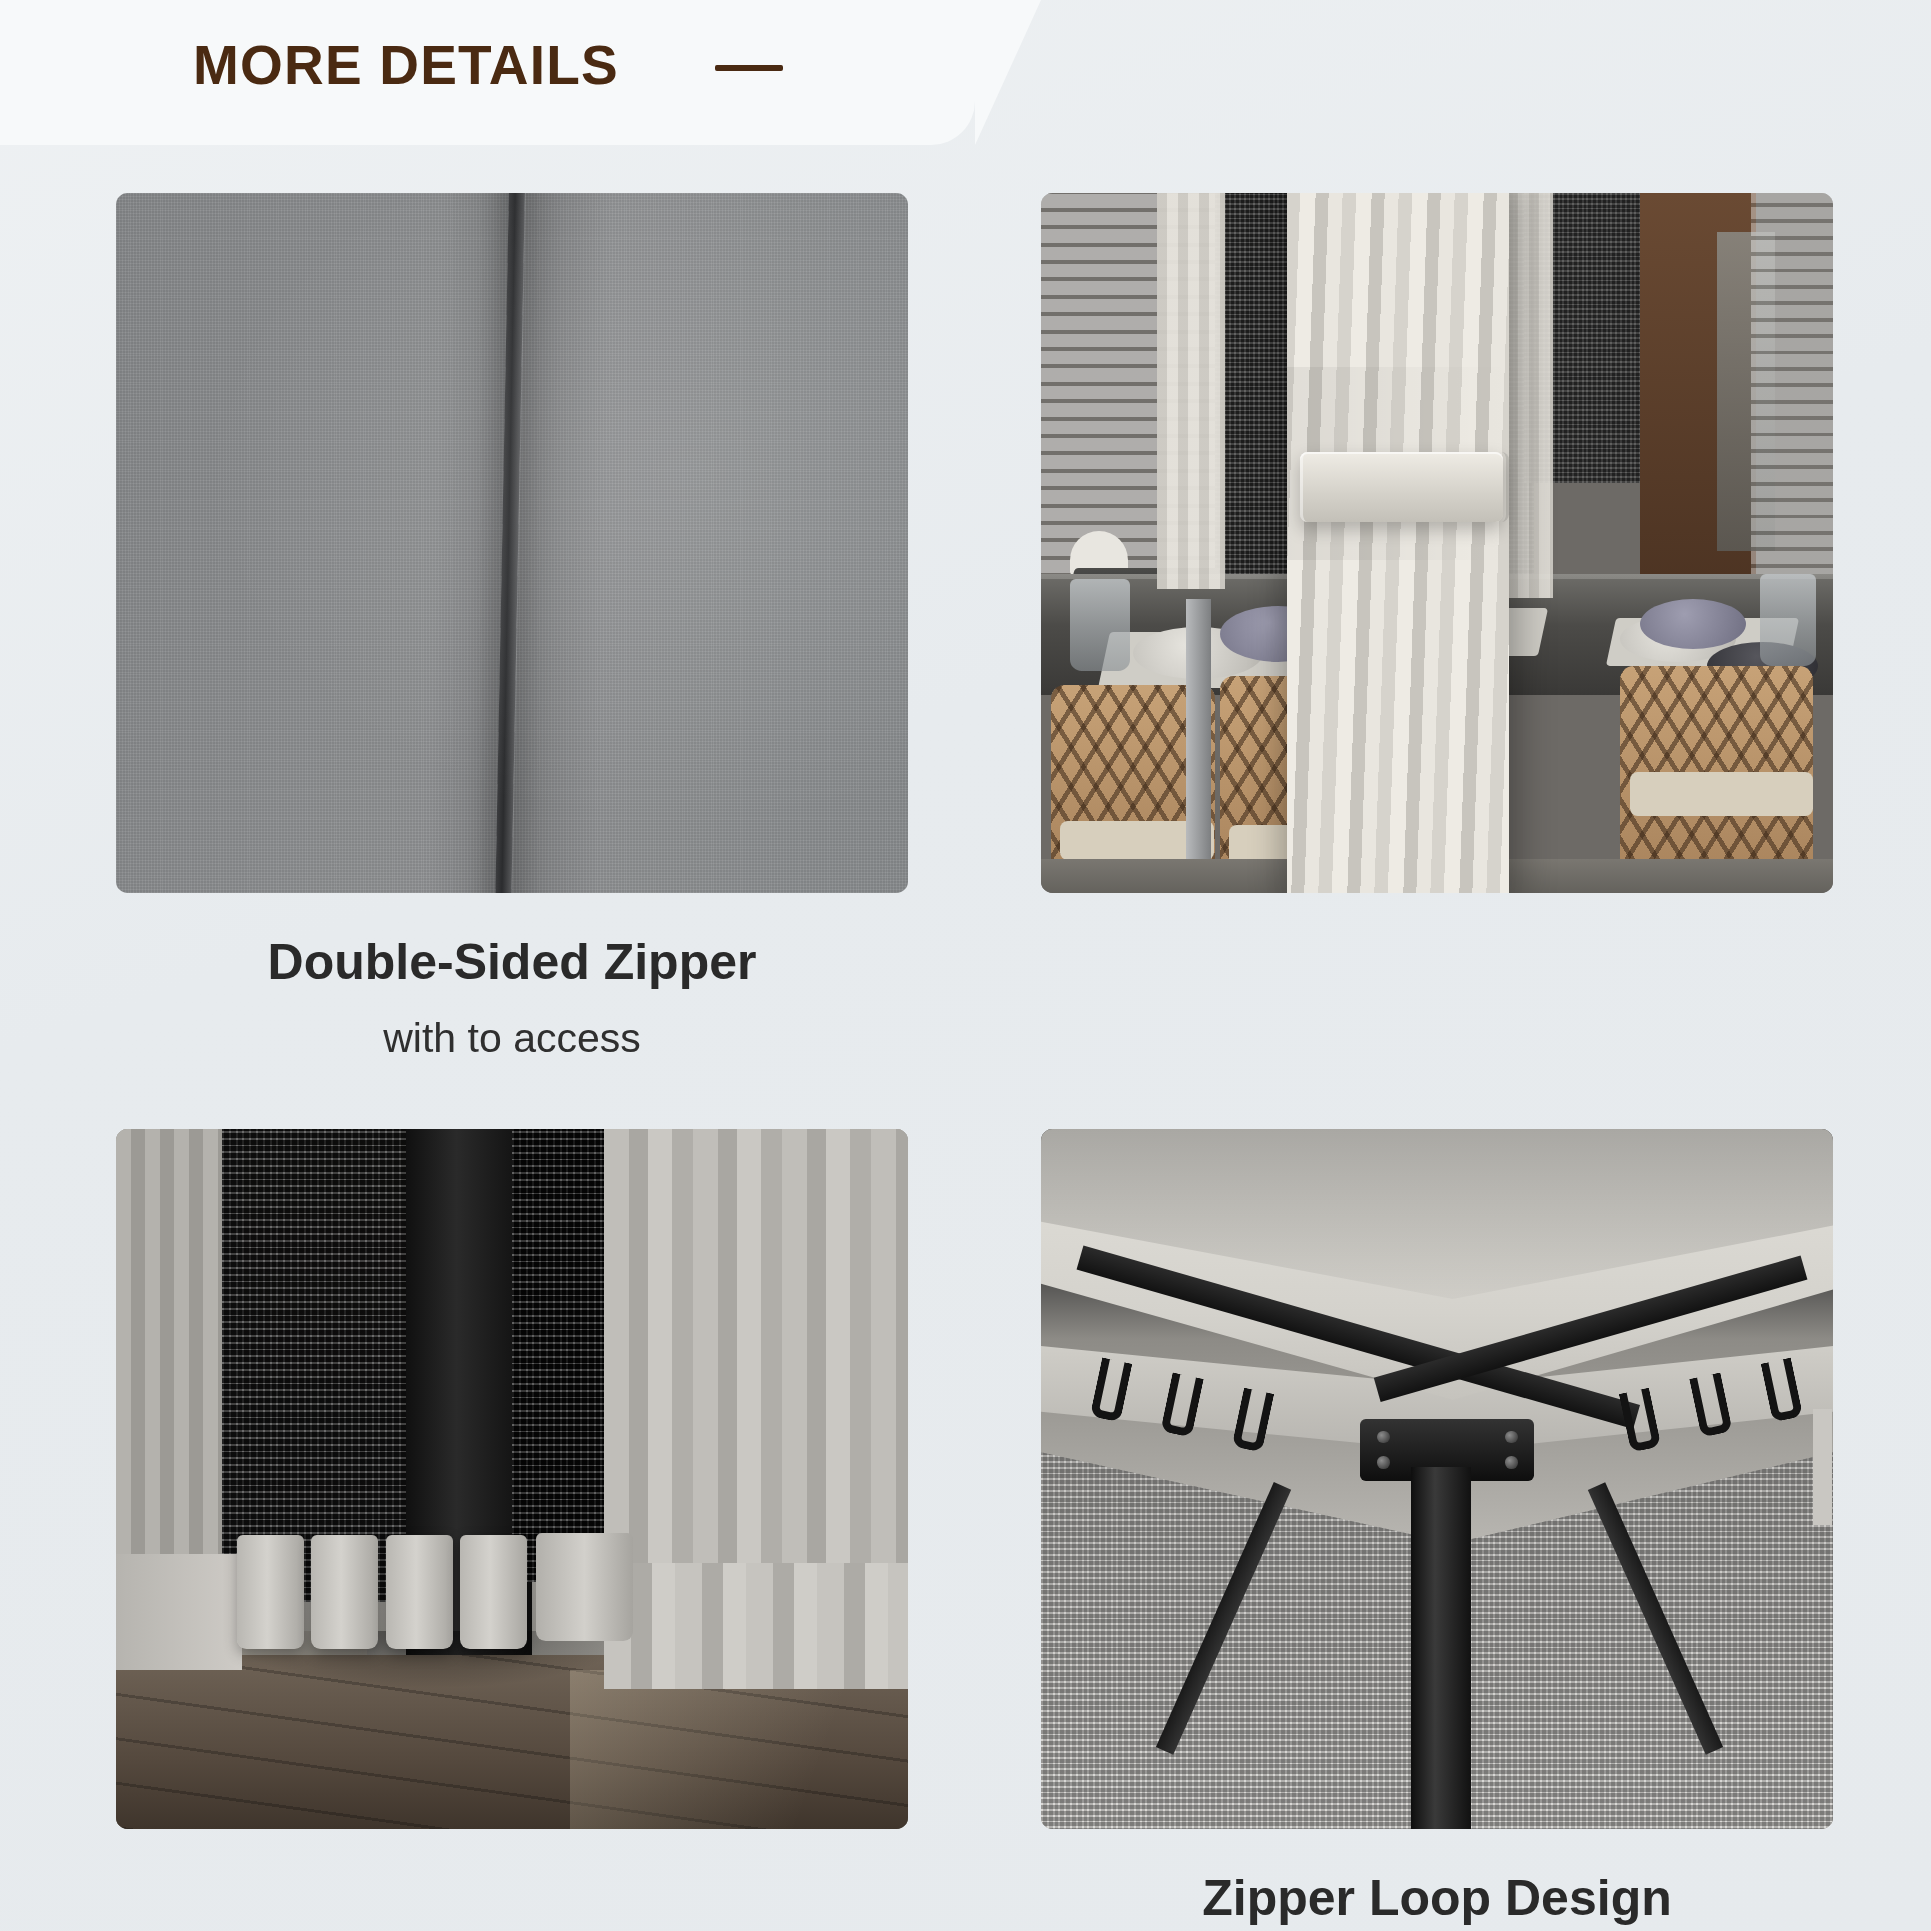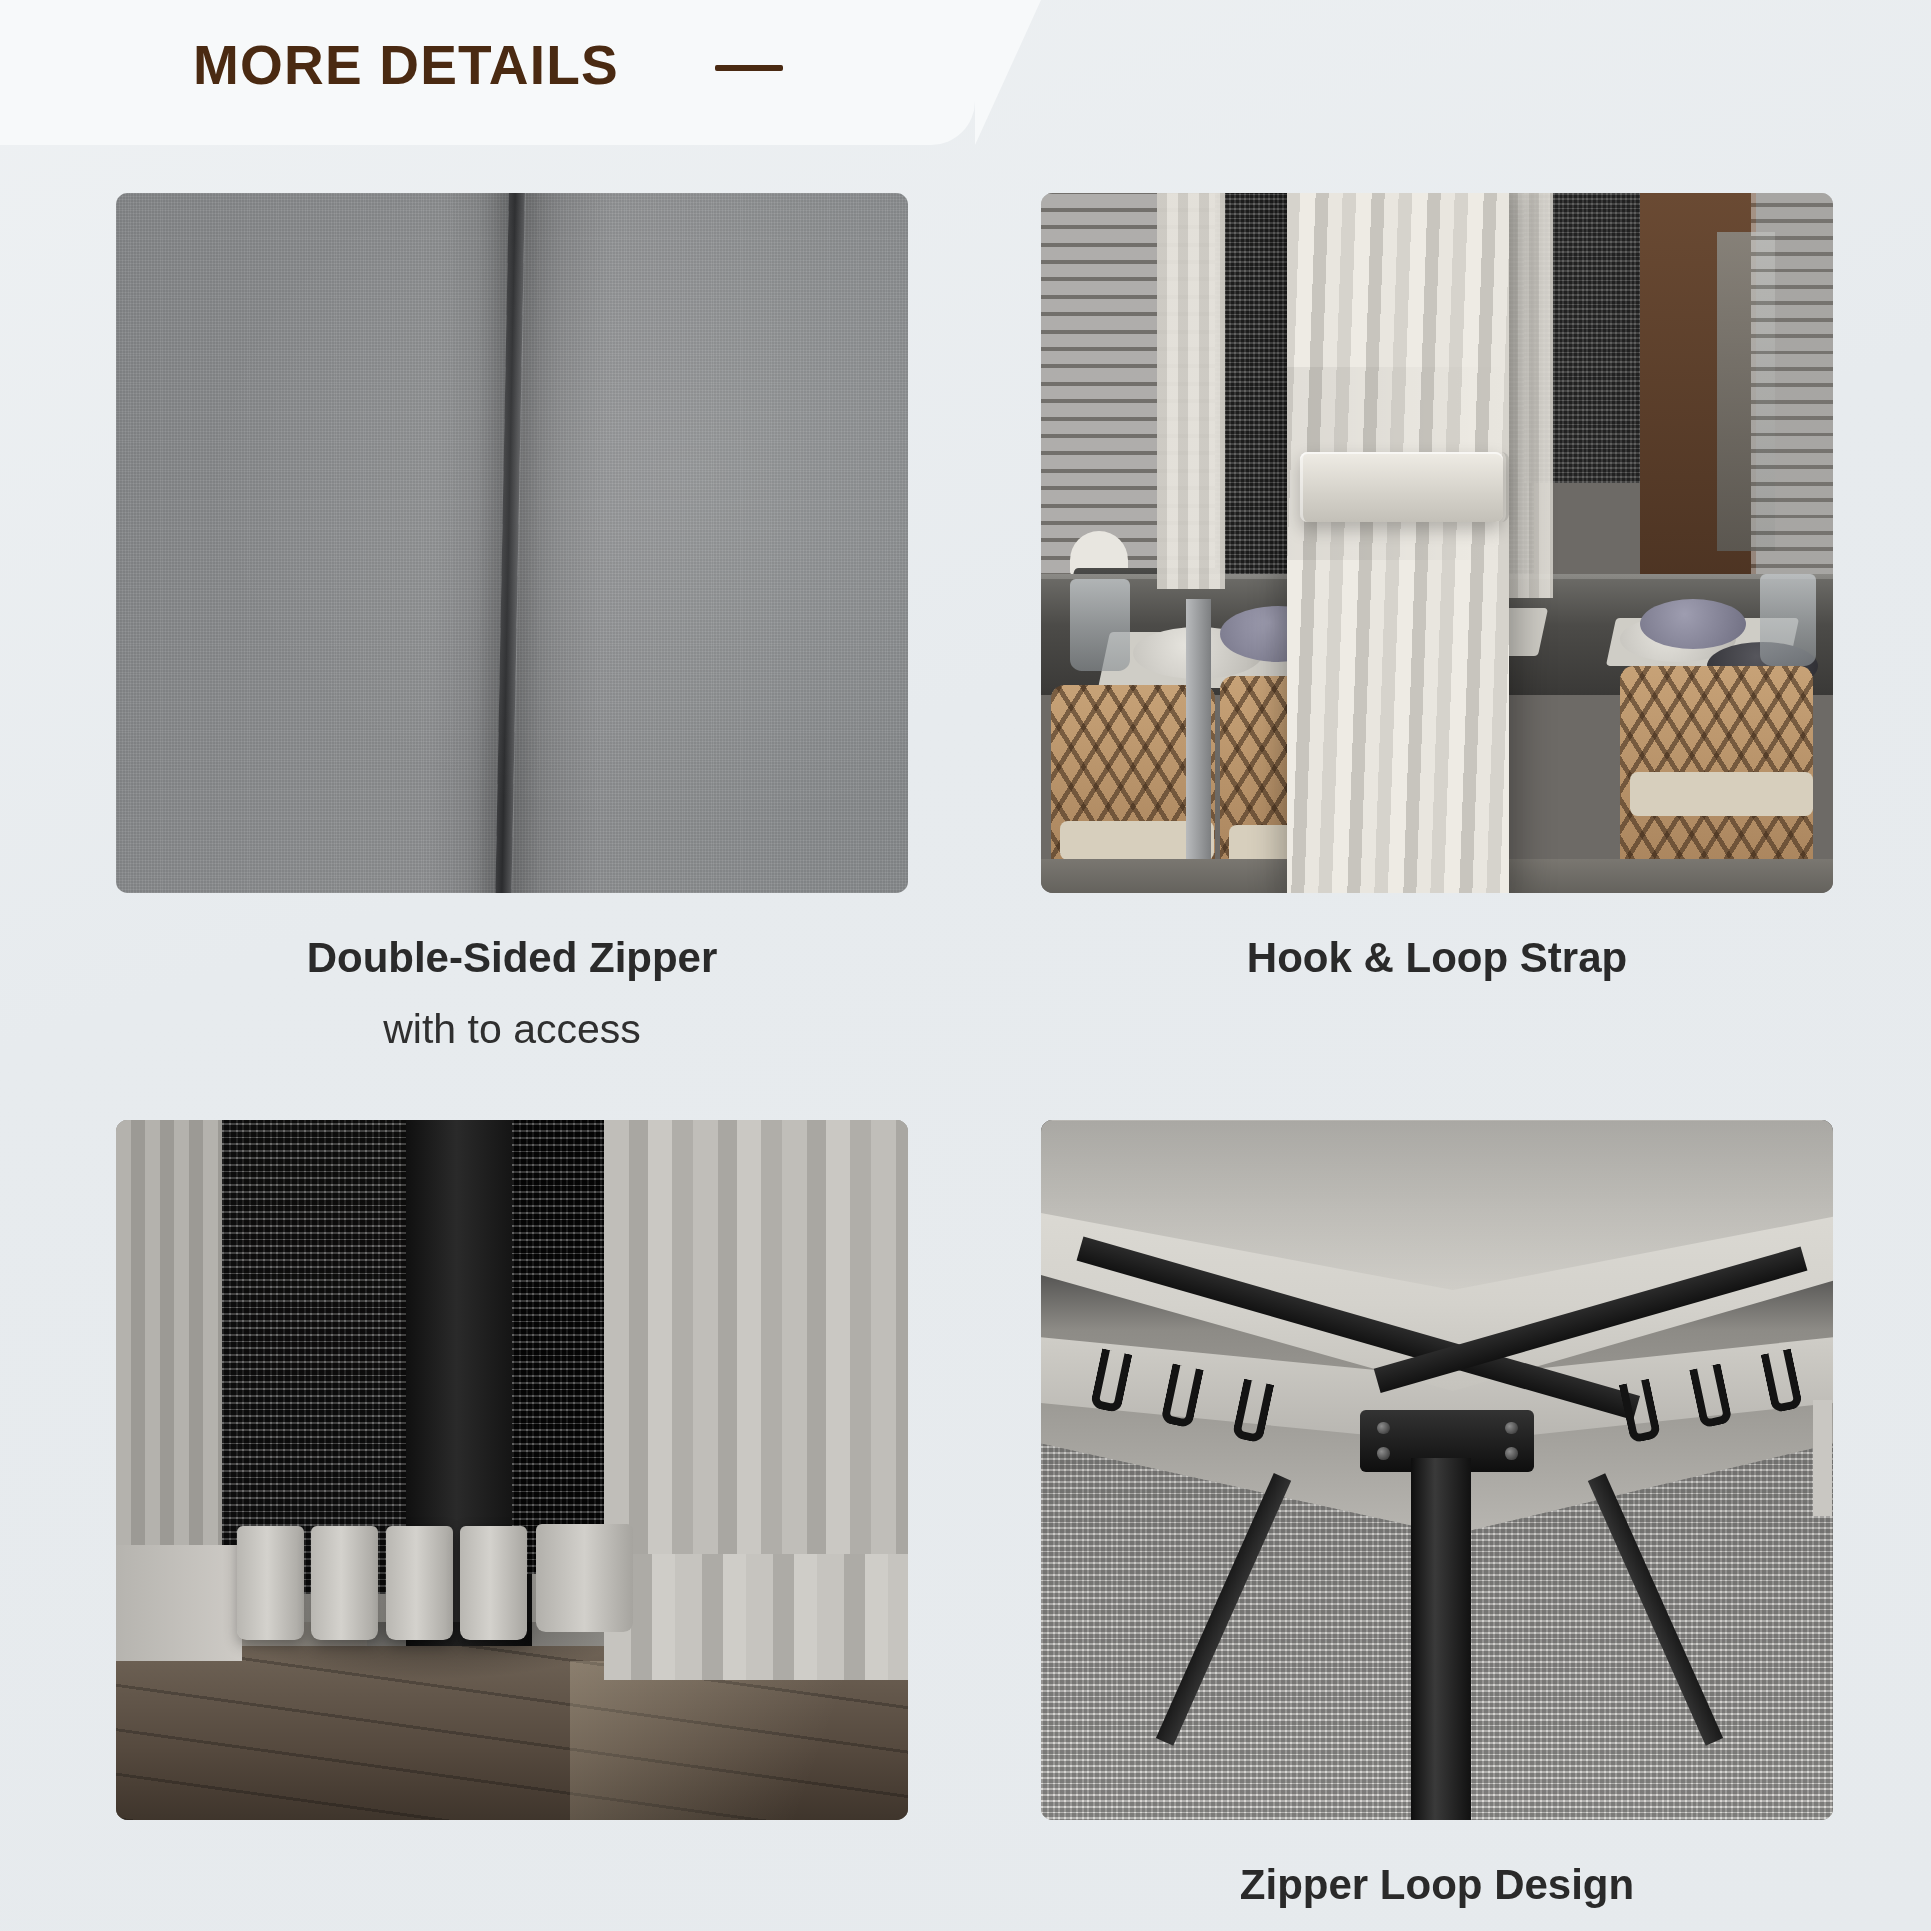--- a/index.html
+++ b/index.html
@@ -84,21 +84,21 @@
   .photo {
     width: 792px;
     height: 700px;
     border-radius: 11.6px;
     overflow: hidden;
     position: relative;
     background: #8c8c8c;
   }
   .caption-title {
     margin-top: 42px;
-    font-size: 42px;
+    font-size: 50px;
     font-weight: bold;
     color: #2a2a2a;
     text-align: center;
     line-height: 1.1;
   }
   .caption-sub {
     margin-top: 26px;
     font-size: 41px;
     color: #2f2f2f;
     text-align: center;
@@ -522,21 +522,20 @@
         <div class="cushion3"></div>
         <div class="post"></div>
         <div class="floor"></div>
         <div class="curtain2"></div>
         <div class="curtain3"></div>
         <div class="curtain"></div>
         <div class="curtain-taper"></div>
         <div class="strap"></div>
         <div class="strap-edge"></div>
       </div>
-      <div class="caption-title">Hook &amp; Loop Strap</div>
     </div>
 
     <div class="cell">
       <div class="photo p3">
         <div class="bg"></div>
         <div class="greyleft"></div>
         <div class="mesh"></div>
         <div class="blackcurtain"></div>
         <div class="mesh2"></div>
         <div class="greyright"></div>

